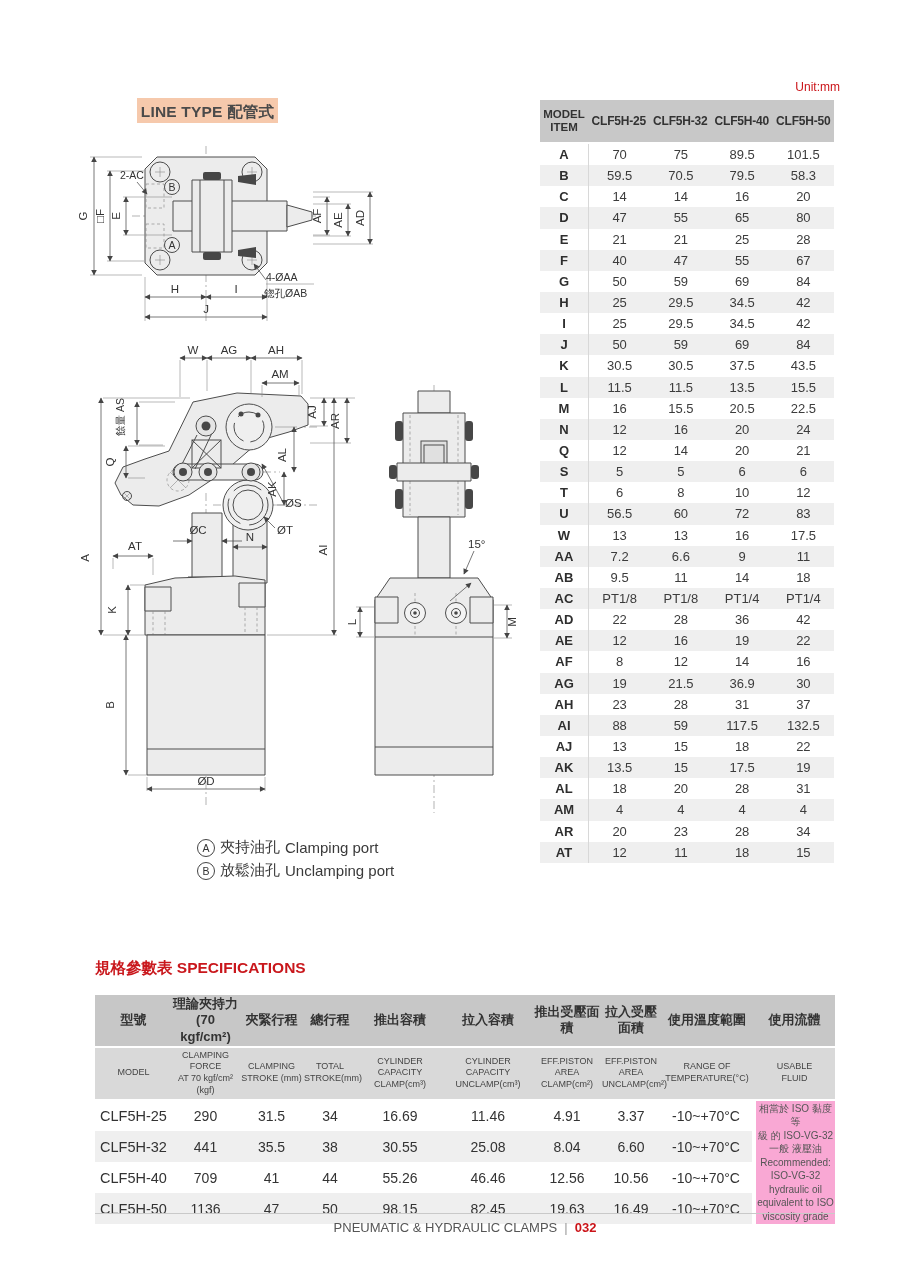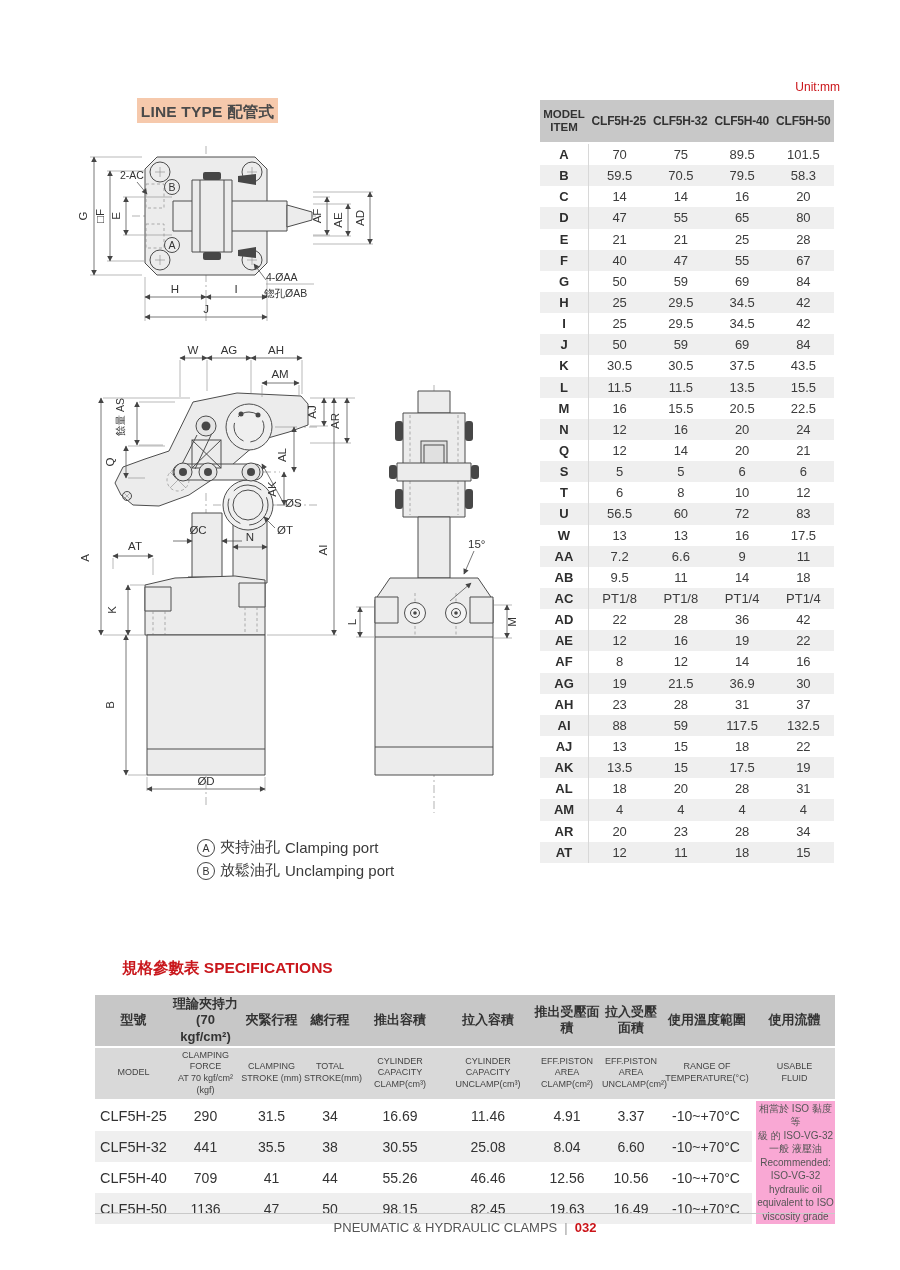--- a/index.html
+++ b/index.html
@@ -32,21 +32,21 @@
   .cl{stroke:#949494;stroke-width:0.7;stroke-dasharray:8 3 2 3;fill:none;}
   .dash{stroke:#8f8f8f;stroke-width:0.7;stroke-dasharray:3 2.5;fill:none;}
   .lbl{font-size:11.5px;fill:#333;}
   .note{font-size:10.5px;fill:#333;}
   
   .legend{position:absolute;left:197px;top:836px;color:#3a3a3a;font-size:15px;}
   .legend-row{height:23px;display:flex;align-items:center;gap:5px;}
   .sym{display:inline-block;width:16px;height:16px;border:1.2px solid #444;border-radius:50%;
        font-size:10.5px;line-height:16px;text-align:center;color:#333;}
   
-  .spec-title{position:absolute;left:95px;top:958px;font-size:15.5px;font-weight:bold;color:#c9171c;margin-left:27px;}
+  .spec-title{position:absolute;left:95px;top:958px;font-size:15.5px;font-weight:bold;color:#c9171c;}
   .spec-table{position:absolute;left:95px;top:995px;width:740px;border-collapse:collapse;table-layout:fixed;}
   .spec-table th.zh{background:#c7c7c7;font-size:13px;font-weight:bold;color:#333;height:42px;
                     border-bottom:2px solid #fff;white-space:pre-line;line-height:1.25;}
   .spec-table th.en{background:#d9d9d9;font-size:9px;font-weight:normal;color:#444;height:28px;
                     border-bottom:2px solid #fff;white-space:pre-line;line-height:1.3;padding:2px 0;}
   .spec-table td{height:27px;text-align:center;font-size:14px;color:#333;}
   .spec-table td.spec-model{font-size:14.5px;}
   .spec-table tbody tr:nth-child(even) td:not(.spec-fluid){background:#efefef;}
   .spec-table td.spec-fluid{background:#f9a8d4;font-size:10px;color:#555;line-height:1.35;
                     white-space:pre-line;vertical-align:middle;border-left:4px solid #fff;}

